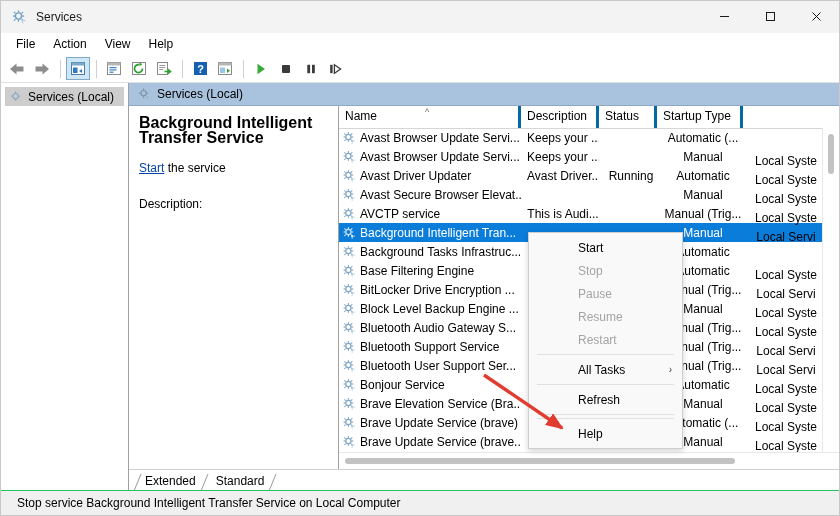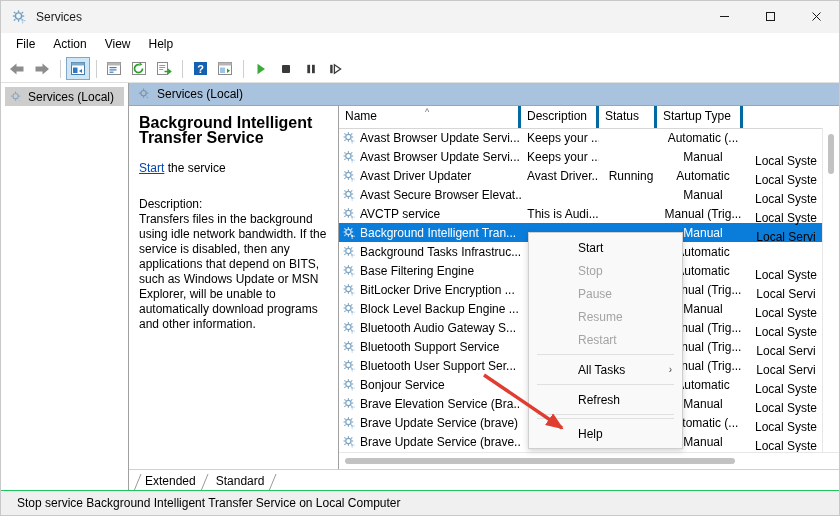--- a/index.html
+++ b/index.html
@@ -461,21 +461,20 @@
         </span>
         <span class="label">Services (Local)</span>
       </div>
 
       <div class="pane-split">
 
         <div class="detail-pane">
           <div class="detail-title">Background Intelligent Transfer Service</div>
           <div class="detail-action"><a>Start</a><span> the service</span></div>
           <div class="detail-desc-label">Description:</div>
-          <div class="detail-desc">Transfers files in the background using idle network bandwidth. If the service is disabled, then any applications that depend on BITS, such as Windows Update or MSN Explorer, will be unable to automatically download programs and other information.</div>
         </div>
 
         <div class="list-pane">
 
           <div class="list-header">
             <div class="col c-name">
               <span>Name</span>
               <span class="sort-asc">^</span>
             </div>
             <div class="col c-desc">Description</div>

